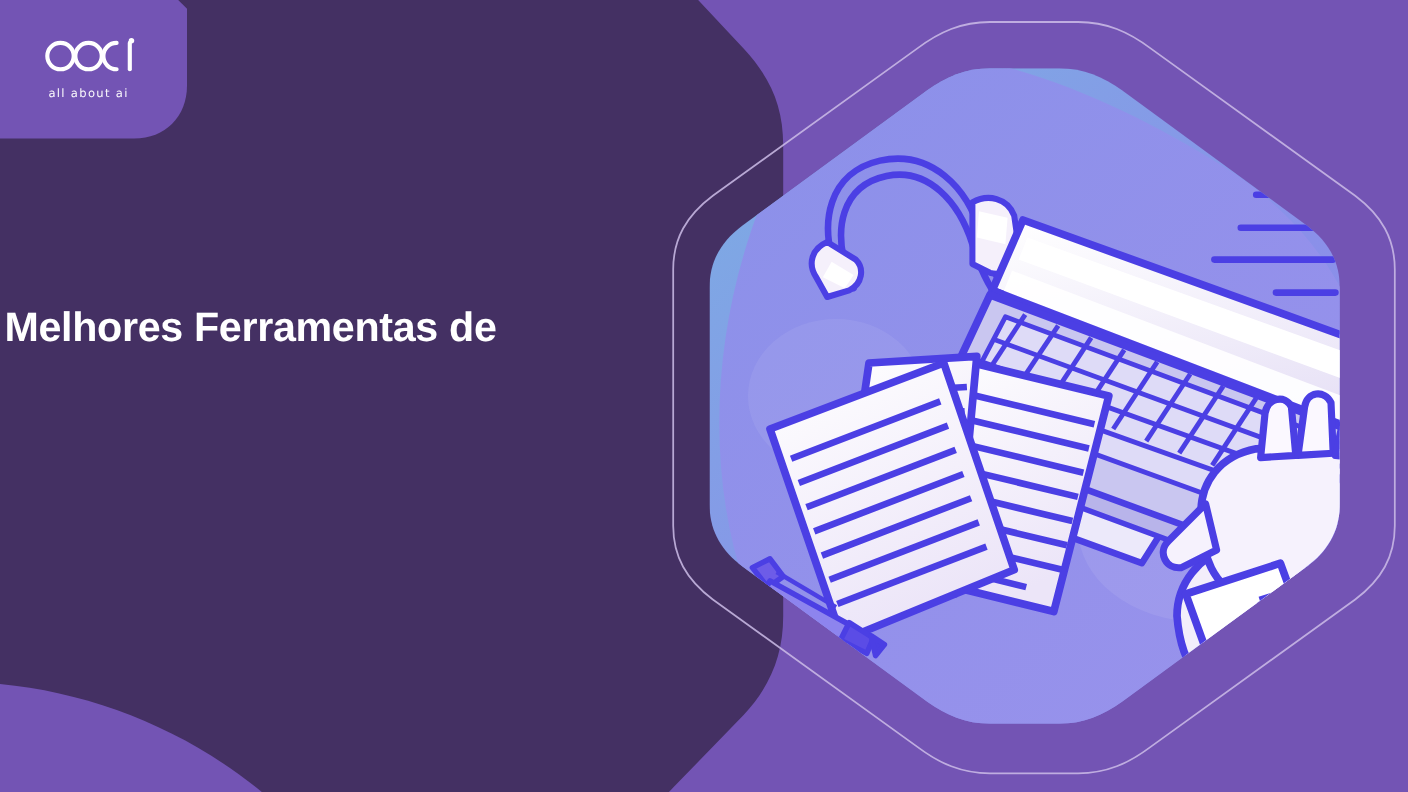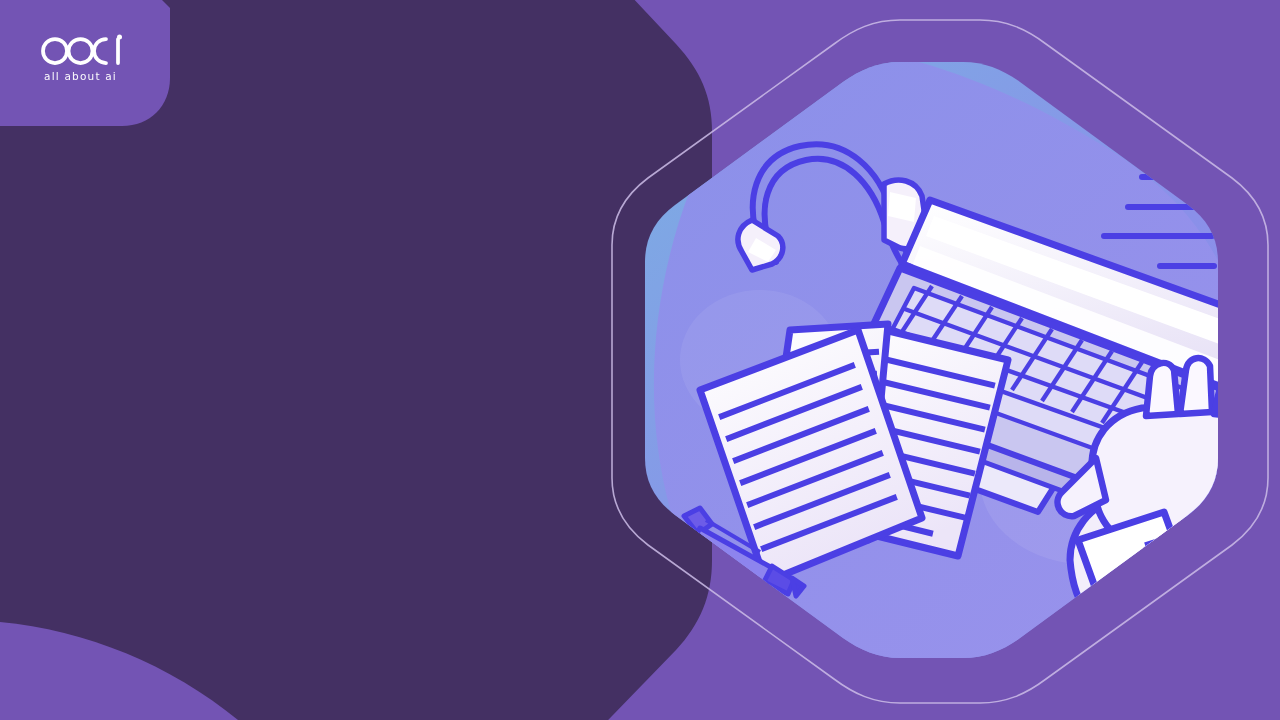--- a/index.html
+++ b/index.html
@@ -13,20 +13,21 @@
 
   
   .art { position:absolute; inset:0; width:100%; height:100%; }
 
   
   .logo-wrap{
     position:absolute; left:40px; top:33px;
     width:120px; height:58px;
     display:flex; flex-direction:column; align-items:flex-start;
     pointer-events:none;
+    justify-content:space-between;
   }
   .logo-mark{ width:92px; height:34px; display:block; }
   .logo-sub{
     margin-top:3px; margin-left:4px;
     color:#ffffff; font-size:10.5px; letter-spacing:1.2px;
     font-family:"DejaVu Sans", sans-serif; font-weight:400;
     opacity:.97; white-space:nowrap;
   }
 
   
@@ -298,15 +299,16 @@
         <circle cx="81" cy="34" r="24"></circle>
         <path d="M132 10 A24 24 0 1 0 132 58"></path>
         <path d="M156 10 L156 58" stroke-linecap="round"></path>
       </g>
       <circle cx="159" cy="6" r="5" fill="#ffffff"></circle>
     </svg>
     <div class="logo-sub">all about ai</div>
   </div>
 
   <h1 class="headline">
+    <span class="ln">Melhores Ferramentas de</span>
   </h1>
 
 </div>
 
 </body></html>

